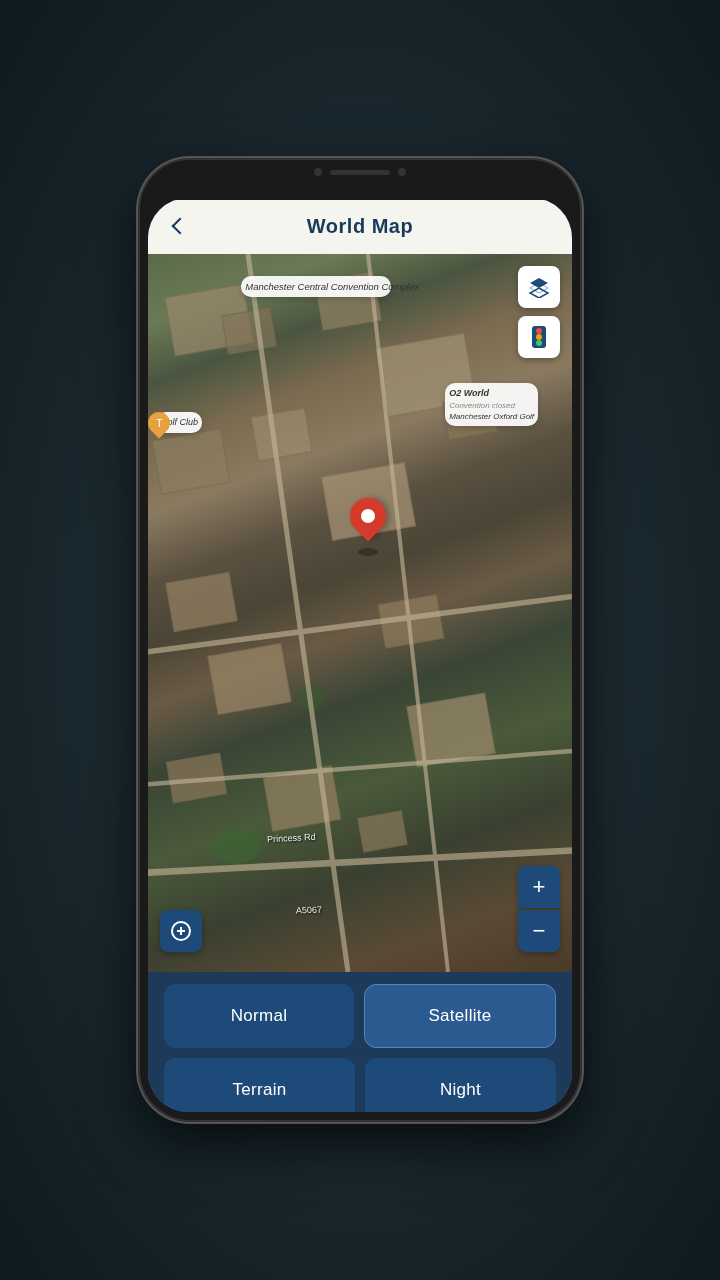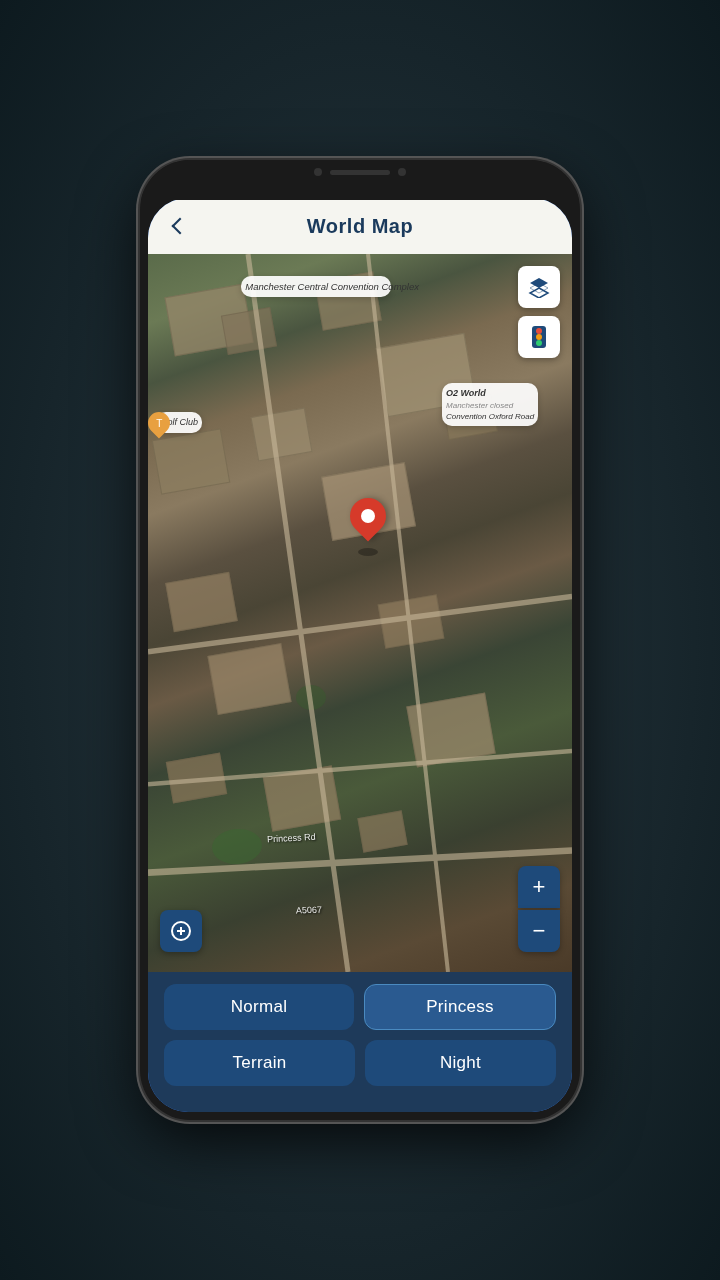--- a/index.html
+++ b/index.html
@@ -296,21 +296,21 @@
       flex-shrink: 0;
     }
 
     .map-type-row {
       display: flex;
       gap: 10px;
     }
 
     .map-type-btn {
       flex: 1;
-      height: 46px;
+      height: 64px;
       background: #1e4a7a;
       border: none;
       border-radius: 12px;
       color: #fff;
       font-size: 17px;
       font-weight: 500;
       cursor: pointer;
       display: flex;
       align-items: center;
       justify-content: center;
@@ -466,22 +466,22 @@
             <span>A5067</span>
           </div>
 
           <div class="info-popup" style="top:3%;left:22%;width:150px;text-align:center;font-size:9.5px;">
             <span>Manchester Central
 Convention Complex</span>
           </div>
 
           <div class="info-popup" style="top:18%;right:8%;font-size:9px;">
             <div style="font-weight:600;">O2 World</div>
-            <div style="color:#888;font-size:8px;">Manchester closed</div>
-            <div style="color:#333;font-weight:500;font-size:8px;">Convention Oxford Road</div>
+            <div style="color:#888;font-size:8px;">Convention closed</div>
+            <div style="color:#333;font-weight:500;font-size:8px;">Manchester Oxford Golf</div>
           </div>
 
           <div class="info-popup" style="top:22%;left:2%;font-size:9px;">
             <span>Golf Club</span>
           </div>
 
           <div style="position:absolute;top:22%;left:2%;margin-left:-8px;">
             <div class="poi-marker">
               <span class="poi-inner">T</span>
             </div>
@@ -528,21 +528,21 @@
         </div>
 
       </div>
 
       <div class="bottom-panel">
         <div class="map-type-row">
           <button class="map-type-btn">
             <span>Normal</span>
           </button>
           <button class="map-type-btn active">
-            <span>Princess</span>
+            <span>Satellite</span>
           </button>
         </div>
         <div class="map-type-row">
           <button class="map-type-btn">
             <span>Terrain</span>
           </button>
           <button class="map-type-btn">
             <span>Night</span>
           </button>
         </div>

